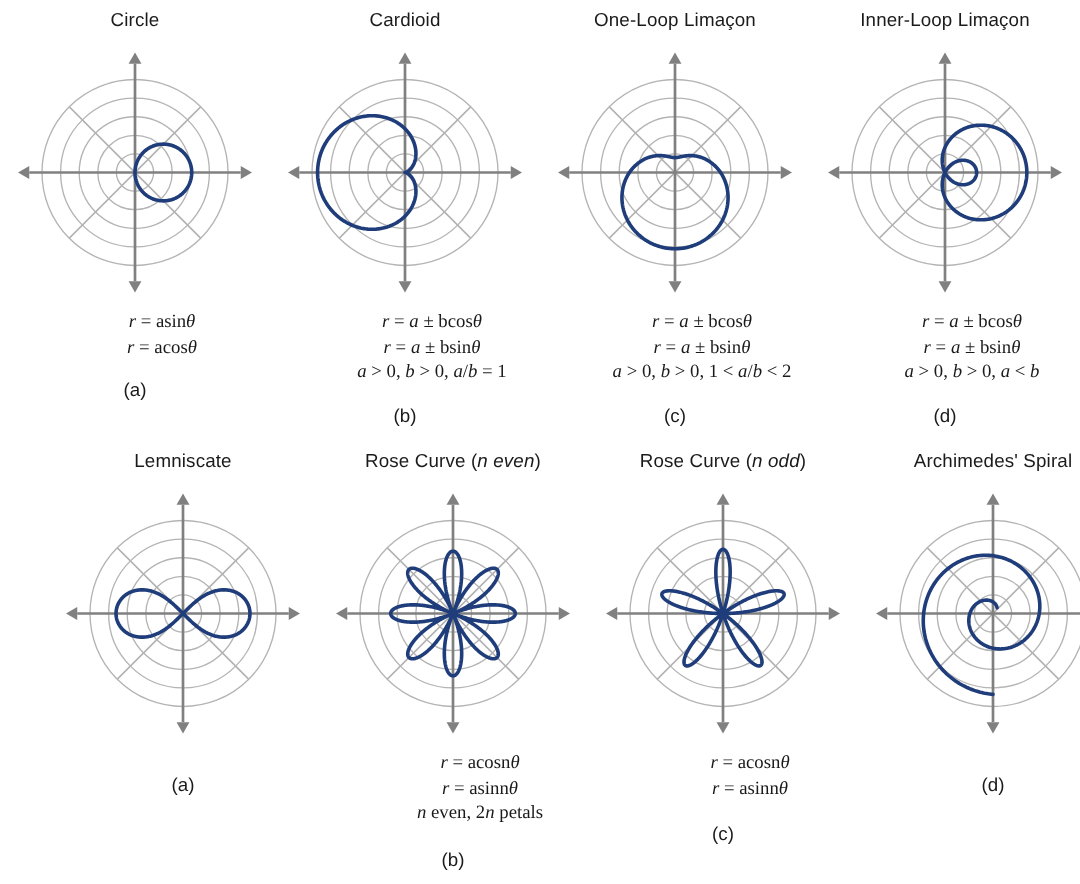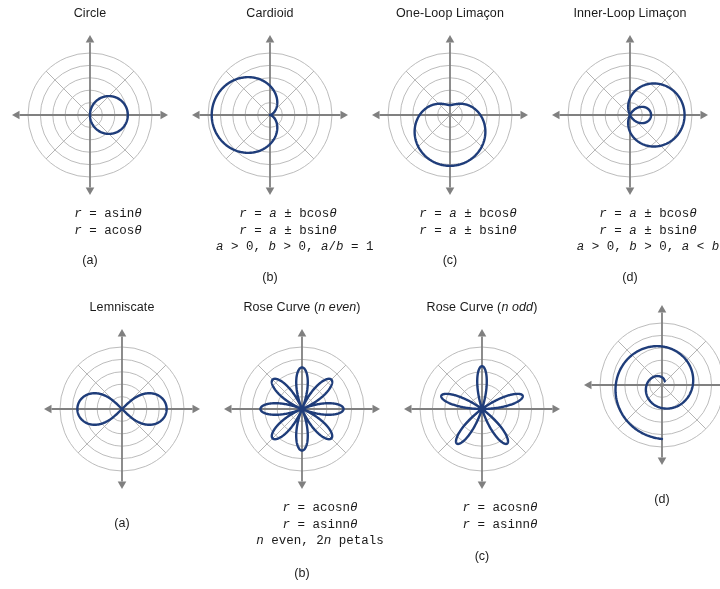--- a/index.html
+++ b/index.html
@@ -59,21 +59,21 @@
   .eq-block {
     width: 180px;
     text-align: center;
     font-size: 12.5px;
     line-height: 16.5px;
     color: #1a1a1a;
     margin-top: 0px;
   }
   .eq-line {
     white-space: nowrap;
-    font-family: Liberation Mono, monospace;
+    font-family: Liberation Serif, serif;
     margin-left: 36px;
   }
   .eq-line i { font-style: italic; }
   .eq-line sup {
     font-size: 8.5px;
     vertical-align: super;
     line-height: 0;
   }
   .panel-letter {
     width: 180px;
@@ -181,20 +181,21 @@
               <line x1="90" y1="18.5" x2="90" y2="163.5" stroke="#808080" stroke-width="1.8"></line>
               <polygon points="90,11 85.7,18.5 94.3,18.5" fill="#808080"></polygon>
               <polygon points="90,171 85.7,163.5 94.3,163.5" fill="#808080"></polygon>
             </g>
           <path class="curve" d="M120.38,91.00L120.05,90.53L119.72,90.07L119.38,89.61L119.04,89.17L118.69,88.74L118.33,88.32L117.96,87.91L117.60,87.51L117.22,87.13L116.84,86.75L116.46,86.38L116.08,86.03L115.69,85.68L115.29,85.35L114.90,85.02L114.50,84.71L114.10,84.41L113.69,84.12L113.29,83.84L112.88,83.57L112.47,83.31L112.06,83.06L111.65,82.82L111.24,82.59L110.83,82.37L110.42,82.16L110.01,81.96L109.61,81.77L109.20,81.59L108.79,81.42L108.39,81.26L107.98,81.11L107.58,80.97L107.18,80.84L106.79,80.71L106.39,80.60L106.00,80.49L105.62,80.39L105.23,80.30L104.85,80.21L104.47,80.14L104.10,80.07L103.73,80.00L103.36,79.95L103.00,79.90L102.64,79.86L102.29,79.82L101.94,79.79L101.59,79.77L101.25,79.75L100.92,79.73L100.59,79.73L100.26,79.72L99.94,79.72L99.63,79.73L99.32,79.74L99.01,79.75L98.71,79.77L98.42,79.79L98.13,79.81L97.84,79.84L97.56,79.87L97.29,79.90L97.02,79.94L96.76,79.97L96.50,80.01L96.25,80.05L96.00,80.09L95.75,80.13L95.52,80.17L95.28,80.22L95.05,80.26L94.83,80.31L94.61,80.35L94.39,80.40L94.18,80.44L93.97,80.48L93.77,80.53L93.57,80.57L93.37,80.61L93.18,80.65L92.99,80.69L92.81,80.73L92.63,80.77L92.45,80.80L92.27,80.84L92.10,80.87L91.93,80.90L91.76,80.93L91.59,80.95L91.43,80.98L91.26,81.00L91.10,81.02L90.94,81.03L90.78,81.05L90.63,81.06L90.47,81.07L90.31,81.07L90.16,81.08L90.00,81.08L89.84,81.08L89.69,81.07L89.53,81.07L89.37,81.06L89.22,81.05L89.06,81.03L88.90,81.02L88.74,81.00L88.57,80.98L88.41,80.95L88.24,80.93L88.07,80.90L87.90,80.87L87.73,80.84L87.55,80.80L87.37,80.77L87.19,80.73L87.01,80.69L86.82,80.65L86.63,80.61L86.43,80.57L86.23,80.53L86.03,80.48L85.82,80.44L85.61,80.40L85.39,80.35L85.17,80.31L84.95,80.26L84.72,80.22L84.48,80.17L84.25,80.13L84.00,80.09L83.75,80.05L83.50,80.01L83.24,79.97L82.98,79.94L82.71,79.90L82.44,79.87L82.16,79.84L81.87,79.81L81.58,79.79L81.29,79.77L80.99,79.75L80.68,79.74L80.37,79.73L80.06,79.72L79.74,79.72L79.41,79.73L79.08,79.73L78.75,79.75L78.41,79.77L78.06,79.79L77.71,79.82L77.36,79.86L77.00,79.90L76.64,79.95L76.27,80.00L75.90,80.07L75.53,80.14L75.15,80.21L74.77,80.30L74.38,80.39L74.00,80.49L73.61,80.60L73.21,80.71L72.82,80.84L72.42,80.97L72.02,81.11L71.61,81.26L71.21,81.42L70.80,81.59L70.39,81.77L69.99,81.96L69.58,82.16L69.17,82.37L68.76,82.59L68.35,82.82L67.94,83.06L67.53,83.31L67.12,83.57L66.71,83.84L66.31,84.12L65.90,84.41L65.50,84.71L65.10,85.02L64.71,85.35L64.31,85.68L63.92,86.03L63.54,86.38L63.16,86.75L62.78,87.13L62.40,87.51L62.04,87.91L61.67,88.32L61.31,88.74L60.96,89.17L60.62,89.61L60.28,90.07L59.95,90.53L59.62,91.00L59.30,91.48L58.99,91.97L58.69,92.48L58.40,92.99L58.11,93.51L57.84,94.04L57.57,94.58L57.32,95.13L57.07,95.69L56.83,96.25L56.61,96.83L56.39,97.41L56.19,98.00L56.00,98.60L55.82,99.21L55.65,99.82L55.49,100.44L55.34,101.07L55.21,101.70L55.09,102.34L54.99,102.99L54.90,103.64L54.82,104.29L54.75,104.96L54.70,105.62L54.66,106.29L54.64,106.97L54.63,107.64L54.63,108.33L54.65,109.01L54.69,109.70L54.74,110.38L54.81,111.07L54.89,111.77L54.98,112.46L55.09,113.15L55.22,113.85L55.36,114.54L55.52,115.23L55.69,115.93L55.88,116.62L56.09,117.31L56.31,117.99L56.54,118.68L56.79,119.36L57.06,120.04L57.35,120.71L57.64,121.38L57.96,122.05L58.29,122.71L58.63,123.37L58.99,124.02L59.37,124.66L59.76,125.30L60.17,125.93L60.59,126.56L61.02,127.17L61.47,127.78L61.94,128.38L62.41,128.97L62.91,129.55L63.41,130.12L63.93,130.68L64.47,131.24L65.01,131.78L65.57,132.31L66.14,132.83L66.73,133.33L67.32,133.83L67.93,134.31L68.55,134.78L69.18,135.24L69.82,135.68L70.48,136.11L71.14,136.53L71.81,136.93L72.50,137.32L73.19,137.70L73.89,138.06L74.60,138.40L75.32,138.73L76.04,139.04L76.78,139.34L77.52,139.62L78.26,139.89L79.02,140.13L79.78,140.37L80.54,140.58L81.31,140.78L82.09,140.97L82.87,141.13L83.65,141.28L84.43,141.41L85.22,141.52L86.02,141.62L86.81,141.70L87.61,141.76L88.40,141.80L89.20,141.83L90.00,141.84L90.80,141.83L91.60,141.80L92.39,141.76L93.19,141.70L93.98,141.62L94.78,141.52L95.57,141.41L96.35,141.28L97.13,141.13L97.91,140.97L98.69,140.78L99.46,140.58L100.22,140.37L100.98,140.13L101.74,139.89L102.48,139.62L103.22,139.34L103.96,139.04L104.68,138.73L105.40,138.40L106.11,138.06L106.81,137.70L107.50,137.32L108.19,136.93L108.86,136.53L109.52,136.11L110.18,135.68L110.82,135.24L111.45,134.78L112.07,134.31L112.68,133.83L113.27,133.33L113.86,132.83L114.43,132.31L114.99,131.78L115.53,131.24L116.07,130.68L116.59,130.12L117.09,129.55L117.59,128.97L118.06,128.38L118.53,127.78L118.98,127.17L119.41,126.56L119.83,125.93L120.24,125.30L120.63,124.66L121.01,124.02L121.37,123.37L121.71,122.71L122.04,122.05L122.36,121.38L122.65,120.71L122.94,120.04L123.21,119.36L123.46,118.68L123.69,117.99L123.91,117.31L124.12,116.62L124.31,115.93L124.48,115.23L124.64,114.54L124.78,113.85L124.91,113.15L125.02,112.46L125.11,111.77L125.19,111.07L125.26,110.38L125.31,109.70L125.35,109.01L125.37,108.33L125.37,107.64L125.36,106.97L125.34,106.29L125.30,105.62L125.25,104.96L125.18,104.29L125.10,103.64L125.01,102.99L124.91,102.34L124.79,101.70L124.66,101.07L124.51,100.44L124.35,99.82L124.18,99.21L124.00,98.60L123.81,98.00L123.61,97.41L123.39,96.83L123.17,96.25L122.93,95.69L122.68,95.13L122.43,94.58L122.16,94.04L121.89,93.51L121.60,92.99L121.31,92.48L121.01,91.97L120.70,91.48L120.38,91.00Z" fill="none" stroke="#1f3d7a" stroke-width="2.4" stroke-linecap="round" stroke-linejoin="round"></path>
         </svg>
       </div>
       <div class="eq-block">
         <div class="eq-line"><i>r</i> = <i>a</i> ± bcos<i>θ</i></div>
         <div class="eq-line"><i>r</i> = <i>a</i> ± bsin<i>θ</i></div>
+        <div class="eq-line"><i>a</i> &gt; 0, <i>b</i> &gt; 0, 1 &lt; <i>a</i>/<i>b</i> &lt; 2</div>
       </div>
       <div class="panel-letter">(c)</div>
     </div>
 
     <div class="panel">
       <div class="panel-title">Inner-Loop Limaçon</div>
       <div class="plot-wrap">
         <svg width="180" height="182" viewBox="0 0 180 182">
           <g class="polar-grid">
               <circle cx="90" cy="91" r="12.4" fill="none" stroke="#b4b4b4" stroke-width="0.9"></circle>
@@ -320,20 +321,21 @@
         </svg>
       </div>
       <div class="eq-block">
         <div class="eq-line"><i>r</i> = acosn<i>θ</i></div>
         <div class="eq-line"><i>r</i> = asinn<i>θ</i></div>
       </div>
       <div class="panel-letter">(c)</div>
     </div>
 
     <div class="panel">
+      <div class="panel-title">Archimedes' Spiral</div>
       <div class="plot-wrap">
         <svg width="180" height="182" viewBox="0 0 180 182">
           <g class="polar-grid">
               <circle cx="90" cy="91" r="12.4" fill="none" stroke="#b4b4b4" stroke-width="0.9"></circle>
               <circle cx="90" cy="91" r="24.8" fill="none" stroke="#b4b4b4" stroke-width="0.9"></circle>
               <circle cx="90" cy="91" r="37.2" fill="none" stroke="#b4b4b4" stroke-width="0.9"></circle>
               <circle cx="90" cy="91" r="49.6" fill="none" stroke="#b4b4b4" stroke-width="0.9"></circle>
               <circle cx="90" cy="91" r="62" fill="none" stroke="#b4b4b4" stroke-width="0.9"></circle>
               <line x1="46.15937956643405" y1="134.84062043356596" x2="133.84062043356596" y2="47.159379566434055" stroke="#b4b4b4" stroke-width="0.9"></line>
               <line x1="133.84062043356596" y1="134.84062043356596" x2="46.159379566434055" y2="47.15937956643405" stroke="#b4b4b4" stroke-width="0.9"></line>

